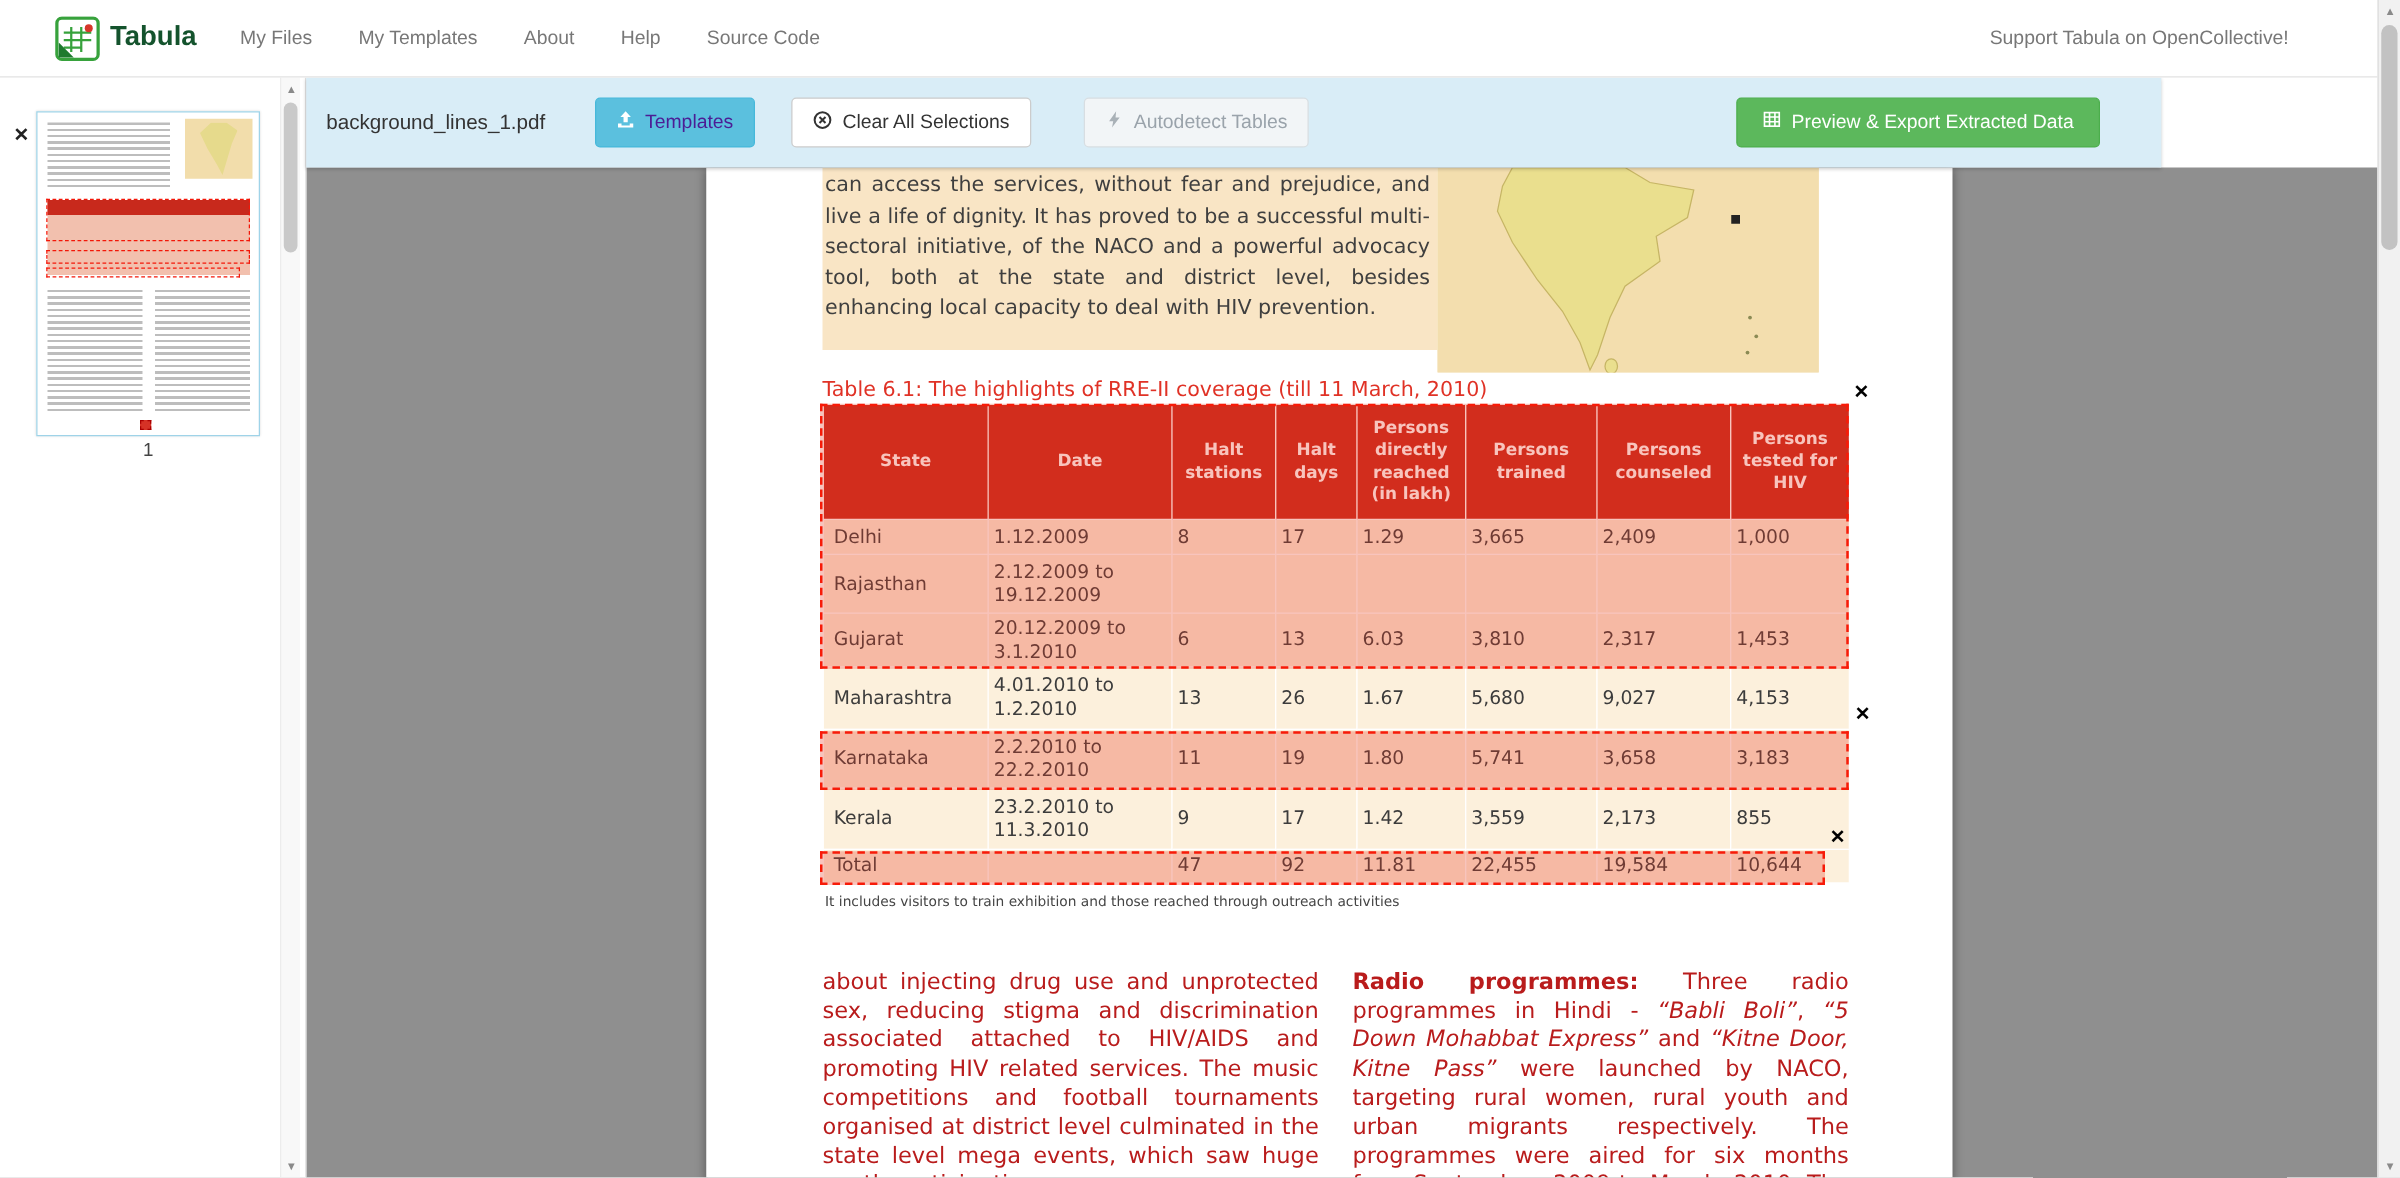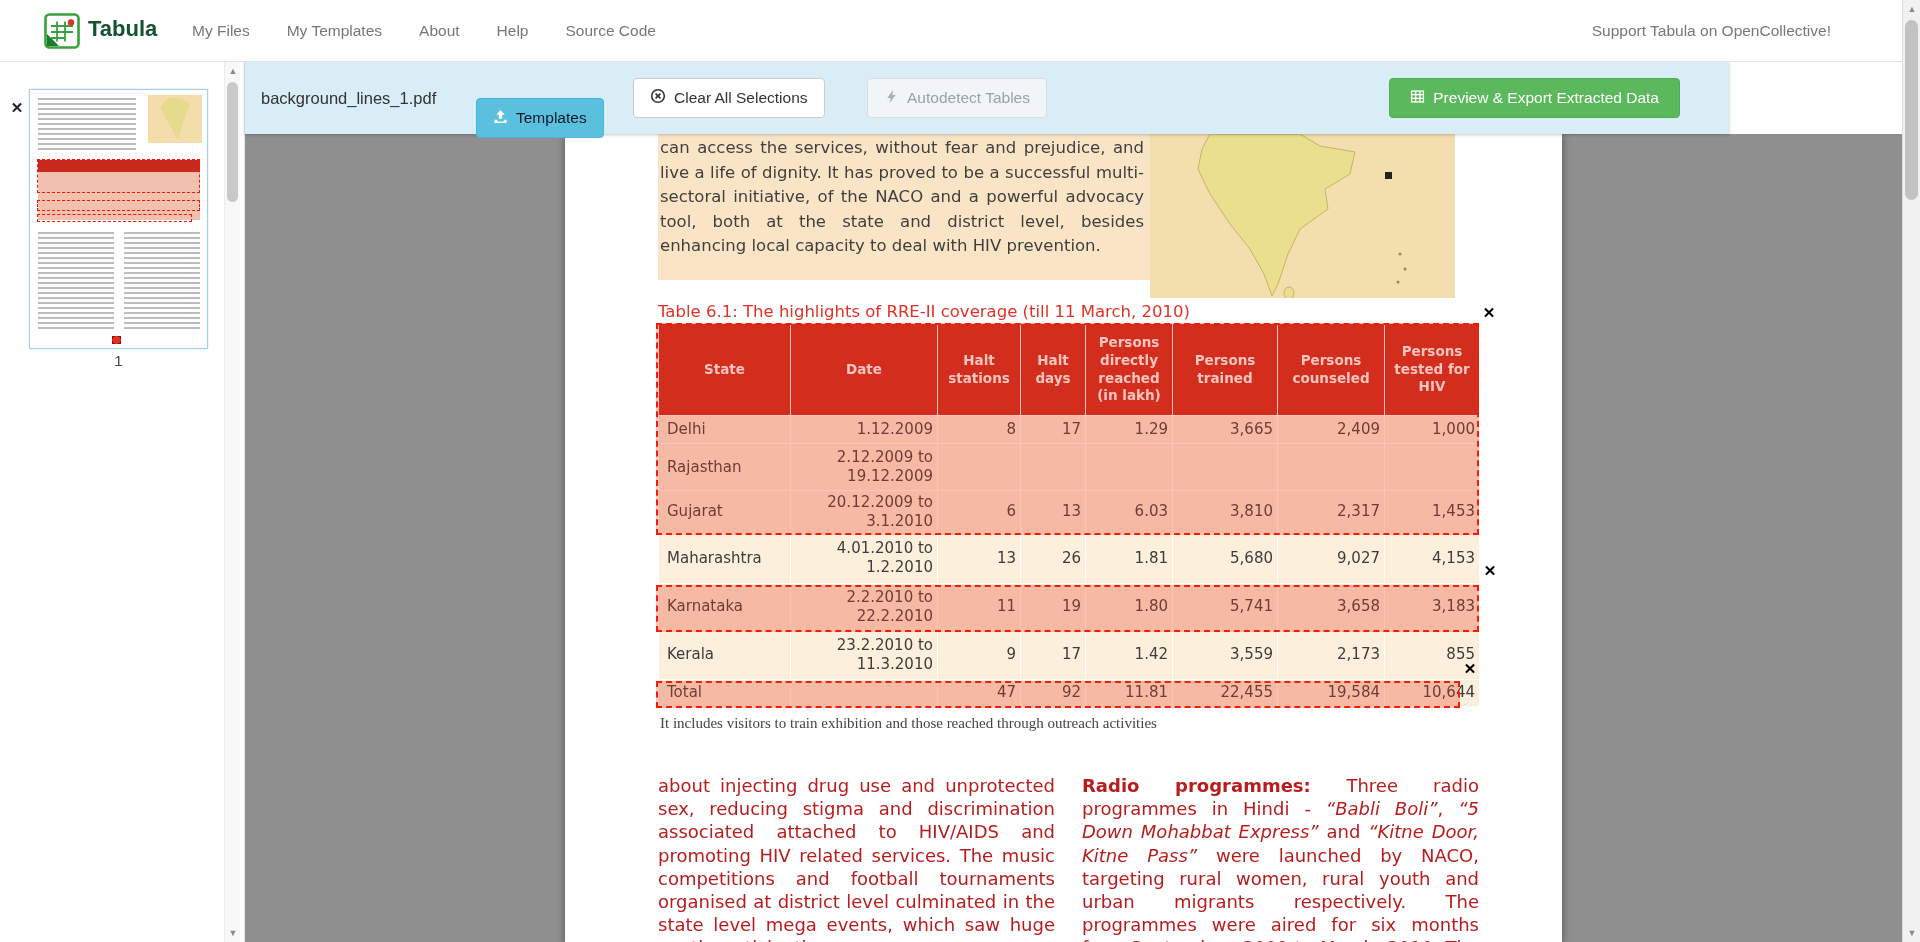--- a/index.html
+++ b/index.html
@@ -46,21 +46,21 @@
   .side-thumb { position:absolute; left:2px; top:20px; width:11px; height:120px; background:#c9c9c9; border-radius:6px; cursor:pointer; }
 
   
   .toolbar { position:absolute; left:245px; top:62px; width:1484px; height:72px; background:#d9edf7;
              box-shadow:0 1px 3px rgba(0,0,0,.22); z-index:15; }
   .filename { position:absolute; left:16px; top:0; height:72px; display:flex; align-items:center;
               font-size:16.5px; color:#333; }
   .btn { position:absolute; top:16px; height:40px; display:inline-flex; align-items:center; gap:8px;
          border-radius:4px; font-size:15.5px; padding:0 16px; cursor:pointer; border:1px solid transparent;
          font-family:"Liberation Sans", sans-serif; white-space:nowrap; }
-  .btn-templates { left:231px; background:#5bc0de; border-color:#46b8da; color:#0f172a;margin-top:20px; }
+  .btn-templates { left:231px; background:#5bc0de; border-color:#46b8da; color:#4c1d95; }
   .btn-clear { left:388px; background:#fff; border-color:#ccc; color:#333; }
   .btn-autodetect { left:622px; background:#f2f5f7; border-color:#d8dee2; color:#9aa3ab; cursor:default; }
   .btn-export { right:49px; background:#5cb85c; border-color:#4cae4c; color:#fff; font-weight:400; padding:0 20px; }
 
   
   .docarea { position:absolute; left:245px; top:134px; width:1657px; height:808px; background:#8f8f8f; overflow:hidden; }
   .page { position:absolute; left:320px; top:0; width:997px; height:812px; background:#fff;
           box-shadow:0 0 8px rgba(0,0,0,.4); font-family:"DejaVu Sans", sans-serif; }
 
   .intro { position:absolute; left:93px; top:0; width:492px; height:146px; background:#f9e5c5;
@@ -69,26 +69,26 @@
 
   .table-title { position:absolute; left:93px; top:168px; width:821px; font-size:16.5px; color:#e03226; }
   .tablewrap { position:absolute; left:93px; top:189px; }
   table.pdf-table { border-collapse:collapse; table-layout:fixed; width:821px; }
   .pdf-table col.c0{width:132px} .pdf-table col.c1{width:147px} .pdf-table col.c2{width:83px}
   .pdf-table col.c3{width:65px}  .pdf-table col.c4{width:87px}  .pdf-table col.c5{width:105px}
   .pdf-table col.c6{width:107px} .pdf-table col.c7{width:95px}
   .pdf-table th { background:#c9271a; color:#fff; font-size:13.5px; font-weight:700; line-height:1.3;
                   border:1px solid #fff; vertical-align:middle; text-align:center; padding:2px 3px; }
   .pdf-table td { background:#fcf0dc; color:#3c3c3c; font-size:15px; line-height:1.25;
-                  border:1px solid #fff; vertical-align:middle; text-align:right; padding:2px 4px; }
+                  border:1px solid #fff; vertical-align:middle; text-align:left; padding:2px 4px; }
   .pdf-table td:first-child { text-align:left; padding-left:8px; }
   tr.hrow{height:92px} tr.r0{height:28px} tr.r1{height:47px} tr.r2{height:29px}
   tr.r3{height:50px} tr.r4{height:47px} tr.r5{height:49px} tr.r6{height:27px}
 
-  .footnote { position:absolute; left:95px; top:581px; font-size:15px; color:#444;font-family:Liberation Serif, serif; }
+  .footnote { position:absolute; left:95px; top:581px; font-size:11px; color:#444; }
 
   .col-text { position:absolute; top:640px; width:397px; font-size:18px; line-height:23.2px;
               color:#b91c1c; text-align:justify; }
   .col-left { left:93px; } .col-right { left:517px; }
   .seg-b { font-weight:700; } .seg-i { font-style:italic; }
 
   .sel { position:absolute; border:2px dashed #f71b08; background:rgba(231,60,38,0.30); z-index:5; }
   .sel1 { left:91px; top:189px; width:823px; height:212px; }
   .sel2 { left:91px; top:451px; width:823px; height:47px; }
   .sel3 { left:91px; top:547px; width:804px; height:27px; }
@@ -276,21 +276,21 @@
                 <td>6.03</td>
                 <td>3,810</td>
                 <td>2,317</td>
                 <td>1,453</td>
             </tr>
             <tr class="r3">
               <td>Maharashtra</td>
                 <td>4.01.2010 to 1.2.2010</td>
                 <td>13</td>
                 <td>26</td>
-                <td>1.81</td>
+                <td>1.67</td>
                 <td>5,680</td>
                 <td>9,027</td>
                 <td>4,153</td>
             </tr>
             <tr class="r4">
               <td>Karnataka</td>
                 <td>2.2.2010 to 22.2.2010</td>
                 <td>11</td>
                 <td>19</td>
                 <td>1.80</td>

